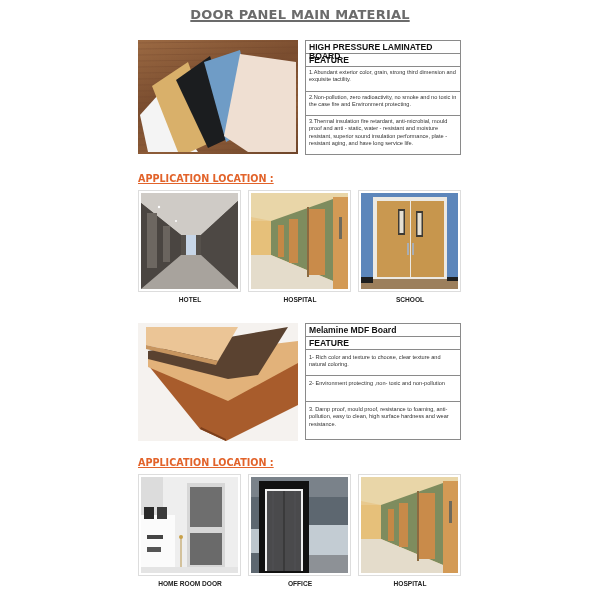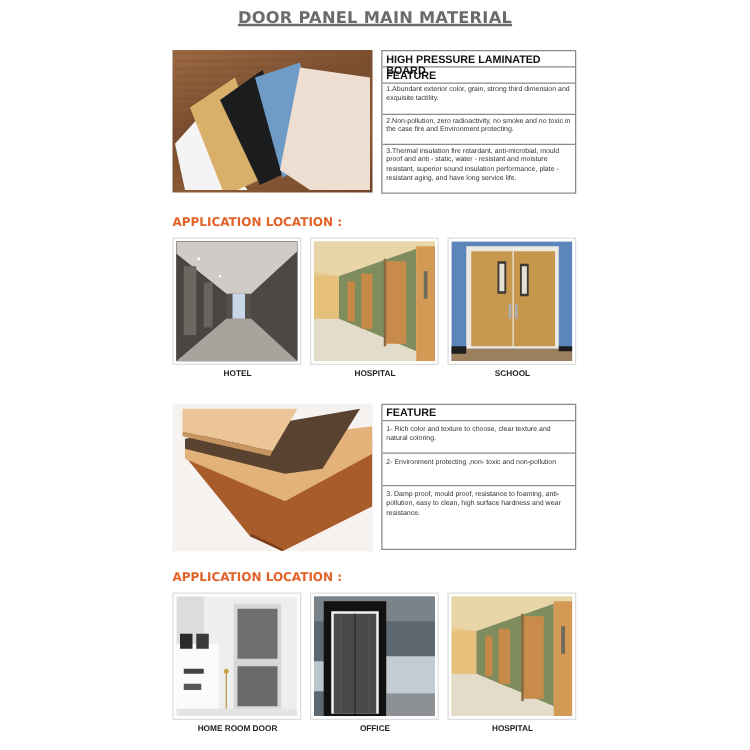--- a/index.html
+++ b/index.html
@@ -5,21 +5,21 @@
   html,body{margin:0;padding:0;background:#fff;}
   body{width:600px;height:600px;position:relative;overflow:hidden;font-family:"Liberation Sans",sans-serif;color:#222;}
   .abs{position:absolute;}
   .title{left:0;width:600px;top:7px;text-align:center;font-family:"DejaVu Sans",sans-serif;font-weight:bold;font-size:13px;color:#6b6b6b;text-decoration:underline;}
   .title span{text-decoration:underline;text-underline-offset:2px;letter-spacing:0.2px;}
   .ftable{border:1px solid #8a8a8a;background:#fff;box-sizing:border-box;}
   .ftable .row{border-bottom:1px solid #8a8a8a;padding:2px 3px;box-sizing:border-box;}
   .ftable .row:last-child{border-bottom:none;}
   .ftable .hd{font-weight:bold;font-size:8.6px;color:#111;height:13px;line-height:9px;}
   .ftable .txt{font-size:5.6px;line-height:7.4px;color:#333;}
-  .applabel{font-family:"DejaVu Sans",sans-serif;font-weight:bold;font-size:9.6px;color:#e2632a;}
+  .applabel{font-family:"DejaVu Sans",sans-serif;font-weight:bold;font-size:9.6px;color:#e2632a;text-decoration:underline;}
   .photo{border:1px solid #ddd;box-sizing:border-box;padding:2px;background:#fff;}
   .photo .in{width:100%;height:100%;position:relative;overflow:hidden;}
   .cap{font-weight:bold;font-size:6.6px;color:#222;text-align:center;width:102px;}
 </style>
 </head>
 <body>
 
 <div class="abs title"><span>DOOR PANEL MAIN MATERIAL</span></div>
 
 <div class="abs" style="left:138px;top:40px;width:160px;height:114px;overflow:hidden;background:linear-gradient(160deg,#9c6a43 0%,#7a4d2f 40%,#8d5c38 70%,#6e452a 100%);">
@@ -111,20 +111,21 @@
     <polygon points="10,42 160,28 160,82 88,118 62,106" fill="#a85c2c"></polygon>
     <polygon points="10,36 160,18 160,40 90,78 10,44" fill="#e2b27a"></polygon>
     <polygon points="10,28 150,4 120,52 90,56 10,36" fill="#5a4230"></polygon>
     <polygon points="8,4 100,4 80,38 8,22" fill="#ebc596"></polygon>
     <polygon points="8,22 80,38 78,42 8,26" fill="#c7955f"></polygon>
     <polygon points="62,106 88,118 88,116 63,104" fill="#7b3f1c"></polygon>
   </svg>
 </div>
 
 <div class="abs ftable" style="left:305px;top:323px;width:156px;height:117px;">
+  <div class="row hd">Melamine MDF Board</div>
   <div class="row hd">FEATURE</div>
   <div class="row txt" style="height:26px;padding-top:4px;">1-  Rich color and texture to choose, clear texture and natural coloring.</div>
   <div class="row txt" style="height:26px;padding-top:4px;">2-  Environment protecting ,non- toxic and non-pollution</div>
   <div class="row txt" style="height:38px;padding-top:4px;">3. Damp proof, mould proof,  resistance to foaming, anti- pollution, easy to clean,  high surface hardness and wear resistance.</div>
 </div>
 
 <div class="abs applabel" style="left:138px;top:457px;">APPLICATION LOCATION :</div>
 
 <div class="abs photo" style="left:138px;top:474px;width:103px;height:102px;">
   <div class="in">

